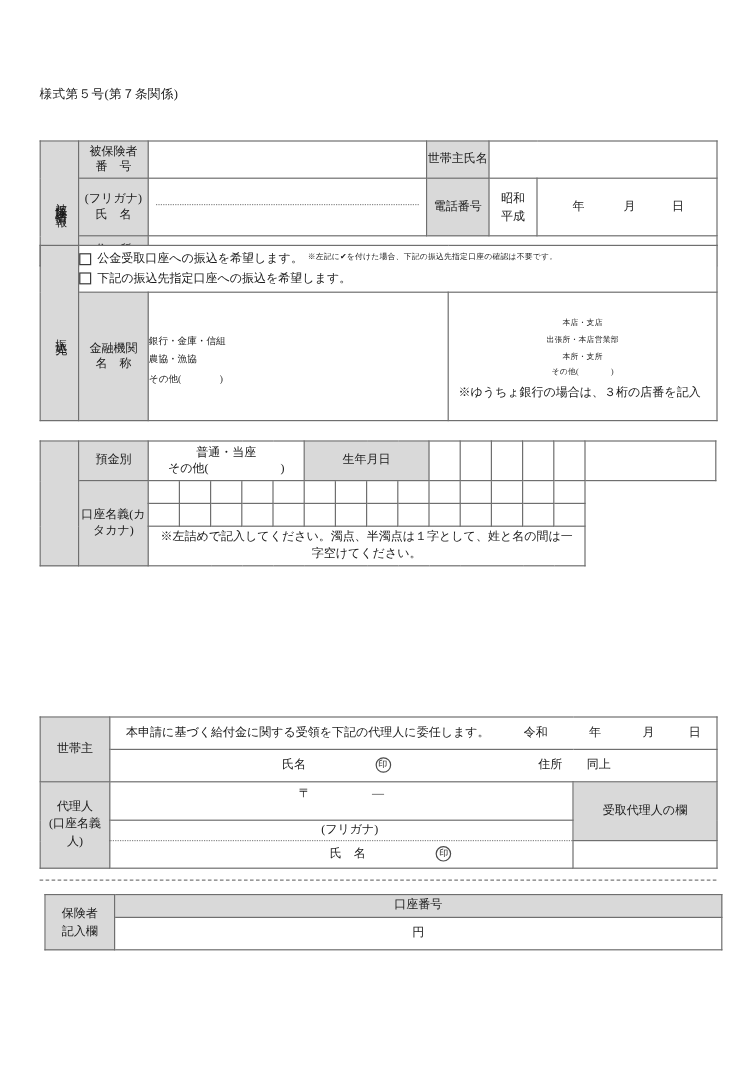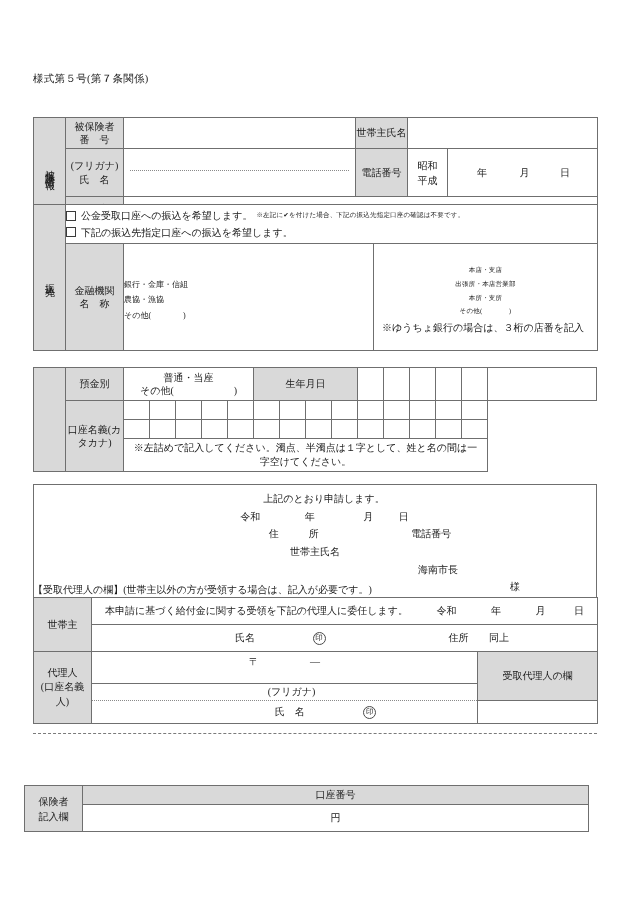--- a/index.html
+++ b/index.html
@@ -289,44 +289,21 @@
       <td class="lite"></td>
       <td class="lite"></td>
     </tr>
 
     <tr>
       <td class="lite lft" colspan="14" style="height:32px;padding:0 6px;line-height:1.45">※左詰めで記入してください。濁点、半濁点は１字として、姓と名の間は一字空けてください。</td>
     </tr>
   </tbody>
     </table>
 
-  <table class="frm" style="left:33px; top:484px; width:564px;">
-    <tbody>
-        <tr>
-      <td class="lite lft" style="height:95px;padding:7px 10px;vertical-align:top">
-        <div style="padding-left:18px">上記のとおり申請します。</div>
-        <div style="margin-top:4px">
-          <span style="display:inline-block;width:58px">令和</span>
-          <span style="display:inline-block;width:56px">年</span>
-          <span style="display:inline-block;width:56px">月</span>
-          <span>日</span>
-        </div>
-        <div style="margin-top:4px">
-          <span style="display:inline-block;width:230px">住　　　所</span>
-          <span>電話番号</span>
-        </div>
-        <div style="margin-top:4px">世帯主氏名</div>
-        <div style="margin-top:5px;padding-left:246px">海南市長</div>
-        <div style="margin-top:3px;padding-left:400px">様</div>
-      </td>
-    </tr>
-  </tbody>
-    </table>
-
-  <div class="bracket-note" style="top:583px">【受取代理人の欄】(世帯主以外の方が受領する場合は、記入が必要です。)</div>
+
 
   <table class="frm" style="left:33px; top:597px; width:564px;">
     <colgroup>
       <col style="width:58px">
         <col style="width:386px">
         <col style="width:120px">
     </colgroup>
 
     <tbody>
         <tr>
@@ -368,21 +345,21 @@
         <span style="display:inline-block;width:142px">氏　名</span>
         <span class="seal">印</span>
       </td>
       <td class="lite"></td>
     </tr>
   </tbody>
     </table>
 
   <div class="dashsep" style="left:33px; top:733px; width:564px;"></div>
 
-  <table class="frm" style="left:24px; top:745px; width:564px;margin-top:40px;">
+  <table class="frm" style="left:37px; top:745px; width:564px;">
     <colgroup>
         <col style="width:58px">
         <col style="width:506px">
       </colgroup>
     <tbody>
         <tr>
       <td class="sh" rowspan="2" style="white-space:pre-line;line-height:1.5">保険者
 記入欄</td>
       <td class="sh" style="height:18px">口座番号</td>
     </tr>

